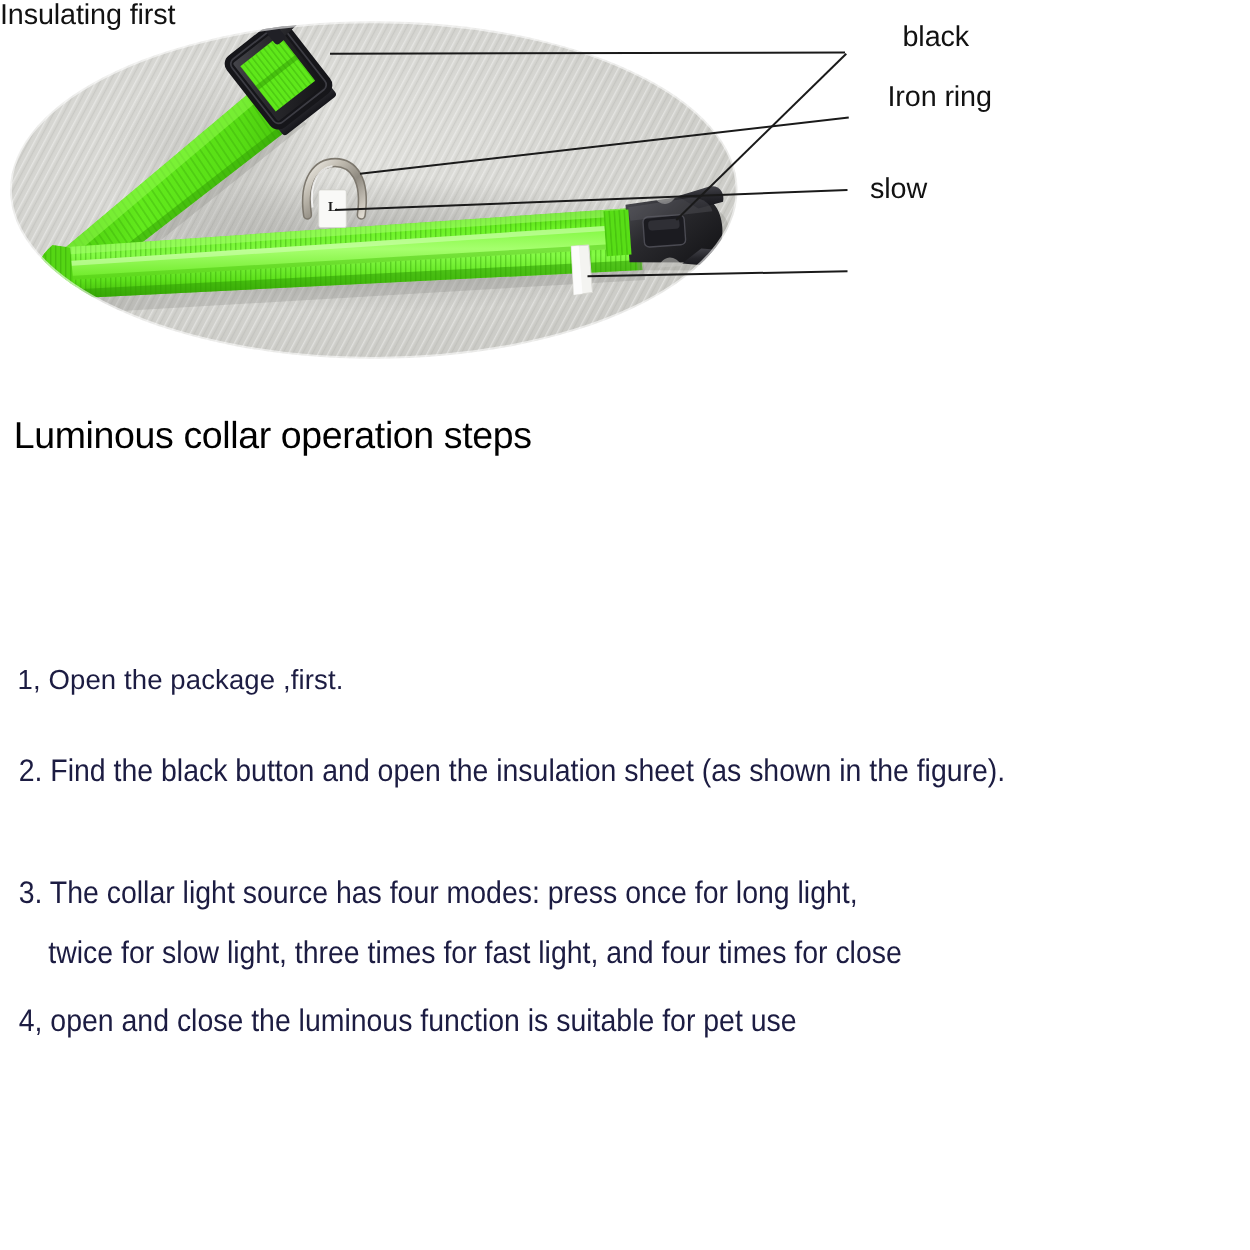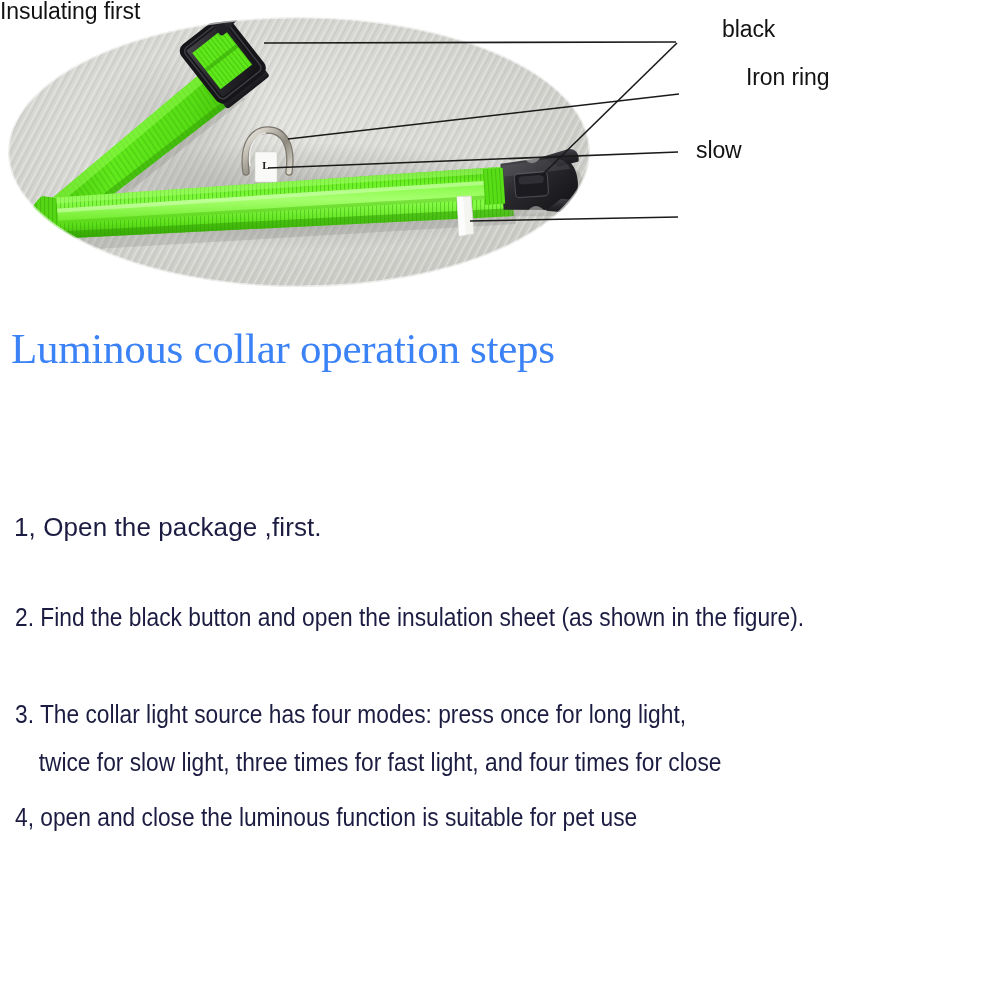--- a/index.html
+++ b/index.html
@@ -43,31 +43,31 @@
   .callout-label {
     position: absolute;
     color: #121212;
     font-family: "Liberation Sans", sans-serif;
     font-size: 23px;
     line-height: 23px;
     white-space: nowrap;
     letter-spacing: -0.1px;
   }
   #label-clasp      { left: 722px; top: 18px; }
-  #label-iron-ring  { left: 746px; top: 66px; text-align: center; }
+  #label-iron-ring  { left: 710px; top: 66px; text-align: center; }
   #label-size       { left: 696px; top: 139px; }
 
   
   #headline {
     position: absolute;
     left: 11px;
     top: 328px;
-    color: #3b82f6;
-    font-family: Liberation Serif, serif;
-    font-size: 43px;
+    color: #000000;
+    font-family: Liberation Sans, sans-serif;
+    font-size: 30px;
     line-height: 42px;
     white-space: nowrap;
     letter-spacing: -0.3px;
   }
 
   
   #steps {
     position: absolute;
     left: 14px;
     top: 512px;
@@ -75,22 +75,22 @@
     color: #1c1c42;
   }
   .step {
     font-family: "Liberation Sans", sans-serif;
     color: #1c1c42;
     white-space: nowrap;
   }
   .step-1 {
     position: absolute;
     left: 0px;
-    top: 0px;
-    font-size: 26px;
+    top: 17px;
+    font-size: 22px;
     line-height: 30px;
     letter-spacing: 0.1px;
   }
   .step-2 {
     position: absolute;
     left: 1px;
     top: 90px;
     font-size: 25px;
     line-height: 30px;
     transform: scaleX(0.91);

